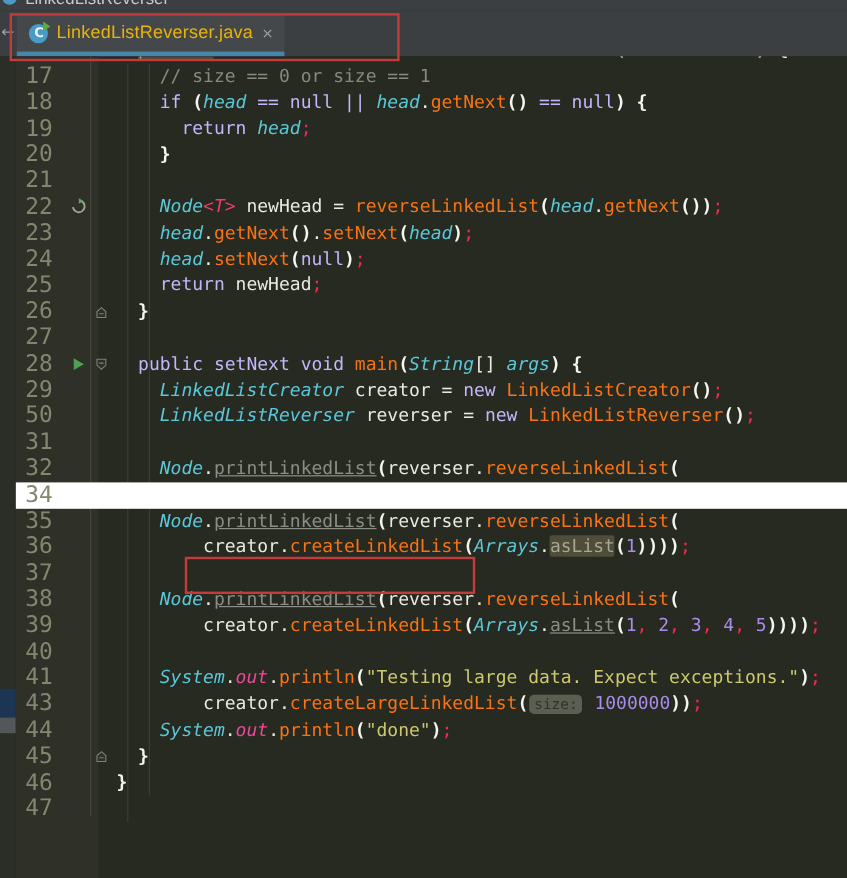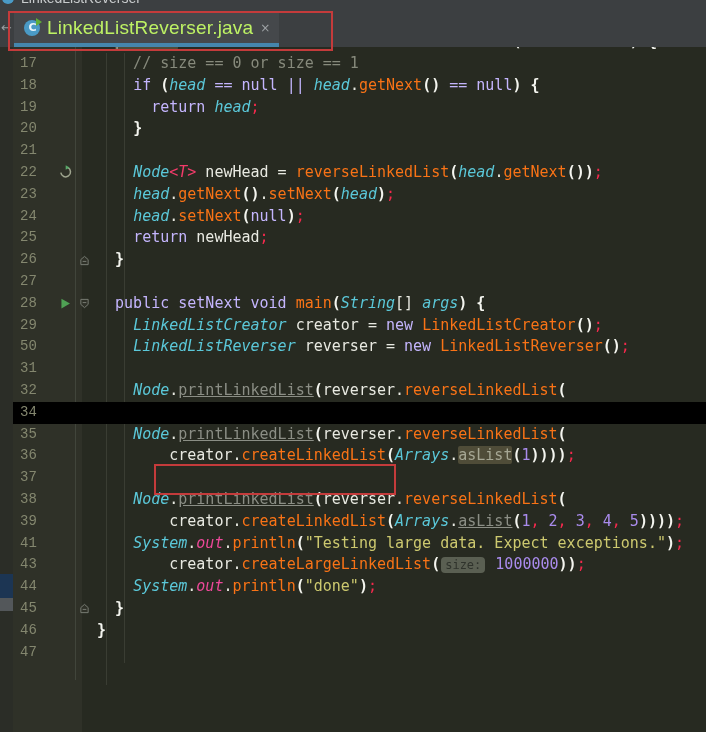--- a/index.html
+++ b/index.html
@@ -10,44 +10,44 @@
   #navbar .inner{display:flex;align-items:center;gap:7px;margin-top:-14px;padding-left:2px;height:24px;}
   #navbar .crumb{color:#c9cccd;font-family:"Liberation Sans",sans-serif;font-size:14px;}
   .mini-class-icon{width:12px;height:12px;border-radius:50%;background:#4a9ac6;flex:none;position:relative;}
   .mini-class-icon span{position:absolute;left:3px;top:0px;font-size:9px;font-weight:bold;color:#eaf5fc;font-family:"DejaVu Sans",sans-serif;}
 
   
   #tabbar{position:relative;height:38px;background:#3c3f41;}
   #back-arrow{position:absolute;left:1px;top:11px;color:#9aa0a3;font-size:13px;font-family:"DejaVu Sans",sans-serif;}
   #tab{position:absolute;left:14px;top:3px;height:31px;display:flex;align-items:center;gap:7px;
        padding:0 9px 0 10px;background:#45484b;border-bottom:4px solid #4586ad;}
-  #tab .label{color:#bef264;font-family:"Liberation Sans",sans-serif;font-size:19px;letter-spacing:.2px;}
+  #tab .label{color:#eab308;font-family:"Liberation Sans",sans-serif;font-size:15px;letter-spacing:.2px;}
   #tab .close{color:#9fa3a6;font-size:12px;font-family:"DejaVu Sans",sans-serif;}
   .class-icon{width:16px;height:16px;border-radius:50%;background:#4a9ac6;position:relative;flex:none;}
   .class-icon .c{position:absolute;left:4.5px;top:1.5px;font-size:11px;font-weight:bold;color:#eaf5fc;font-family:"DejaVu Sans",sans-serif;}
   .class-icon .play{position:absolute;right:-2px;top:-2px;width:0;height:0;
        border-left:6px solid #5fad39;border-top:4px solid transparent;border-bottom:4px solid transparent;}
 
   
   #editor{position:relative;height:685px;background:#272a21;}
   #leftstrip{position:absolute;left:0;top:0;width:13px;height:100%;background:#2b2d27;z-index:2;}
   #mark-blue{position:absolute;left:0;top:527px;width:13px;height:24px;background:#1c3553;}
   #mark-gray{position:absolute;left:0;top:551px;width:13px;height:13px;background:#53575a;}
   #gutterbg{position:absolute;left:13px;top:0;width:69px;height:100%;background:#2f3128;z-index:0;}
   .guide{position:absolute;width:1px;background:#3a3d33;z-index:0;}
   #guide1{left:106px;top:6px;height:632px;}
   #guide2{left:124px;top:6px;height:610px;}
   #foldline{position:absolute;left:75px;top:0;width:1px;height:633px;background:#41453b;z-index:0;}
 
   #rows{position:absolute;left:13px;top:0;right:0;z-index:1;}
   .row{display:flex;height:21.8px;line-height:21.8px;position:relative;}
-  .row.cur{background:#000000;}
+  .row.cur{background:#ffffff;}
   .row.partial{height:6px;overflow:hidden;}
   .row.partial .code{margin-top:-16px;}
-  .lnum{width:31px;padding-right:9px;text-align:center;color:#84876f;font-size:14px;flex:none;box-sizing:content-box;font-family:Liberation Mono, monospace;}
+  .lnum{width:31px;padding-right:9px;text-align:right;color:#84876f;font-size:19px;flex:none;box-sizing:content-box;}
   .icol{width:24px;flex:none;display:flex;align-items:center;justify-content:center;}
   .fcol{width:14px;flex:none;display:flex;align-items:center;justify-content:center;}
   .code{padding-left:6px;white-space:pre;font-size:15px;flex:1;}
 
   
   .sg-d{color:#e9eae2}
   .sg-k{color:#c4b5fd}
   .sg-p{color:#f5294d}
   .sg-t{color:#5bc8d9;font-style:italic}
   .sg-g{color:#f33b6a;font-style:italic}
@@ -249,20 +249,26 @@
           <span class="fcol"></span>
           <span class="code"><span class="sg-d">    </span><span class="sg-t">Node</span><span class="sg-d">.</span><span class="sg-u">printLinkedList</span><span class="sg-b">(</span><span class="sg-d">reverser.</span><span class="sg-m">reverseLinkedList</span><span class="sg-b">(</span></span>
         </div>
         <div class="row">
           <span class="lnum">39</span>
           <span class="icol"></span>
           <span class="fcol"></span>
           <span class="code"><span class="sg-d">        </span><span class="sg-d">creator.</span><span class="sg-m">createLinkedList</span><span class="sg-b">(</span><span class="sg-t">Arrays</span><span class="sg-d">.</span><span class="sg-u">asList</span><span class="sg-b">(</span><span class="sg-n">1</span><span class="sg-p">, </span><span class="sg-n">2</span><span class="sg-p">, </span><span class="sg-n">3</span><span class="sg-p">, </span><span class="sg-n">4</span><span class="sg-p">, </span><span class="sg-n">5</span><span class="sg-b">))))</span><span class="sg-p">;</span></span>
         </div>
         <div class="row">
+          <span class="lnum">40</span>
+          <span class="icol"></span>
+          <span class="fcol"></span>
+          <span class="code"></span>
+        </div>
+        <div class="row">
           <span class="lnum">41</span>
           <span class="icol"></span>
           <span class="fcol"></span>
           <span class="code"><span class="sg-d">    </span><span class="sg-t">System</span><span class="sg-d">.</span><span class="sg-f">out</span><span class="sg-d">.</span><span class="sg-m">println</span><span class="sg-b">(</span><span class="sg-s">"Testing large data. Expect exceptions."</span><span class="sg-b">)</span><span class="sg-p">;</span></span>
         </div>
         <div class="row">
           <span class="lnum">43</span>
           <span class="icol"></span>
           <span class="fcol"></span>
           <span class="code"><span class="sg-d">        </span><span class="sg-d">creator.</span><span class="sg-m">createLargeLinkedList</span><span class="sg-b">(</span><span class="sg-i">size:</span><span class="sg-d"> </span><span class="sg-n">1000000</span><span class="sg-b">))</span><span class="sg-p">;</span></span>

